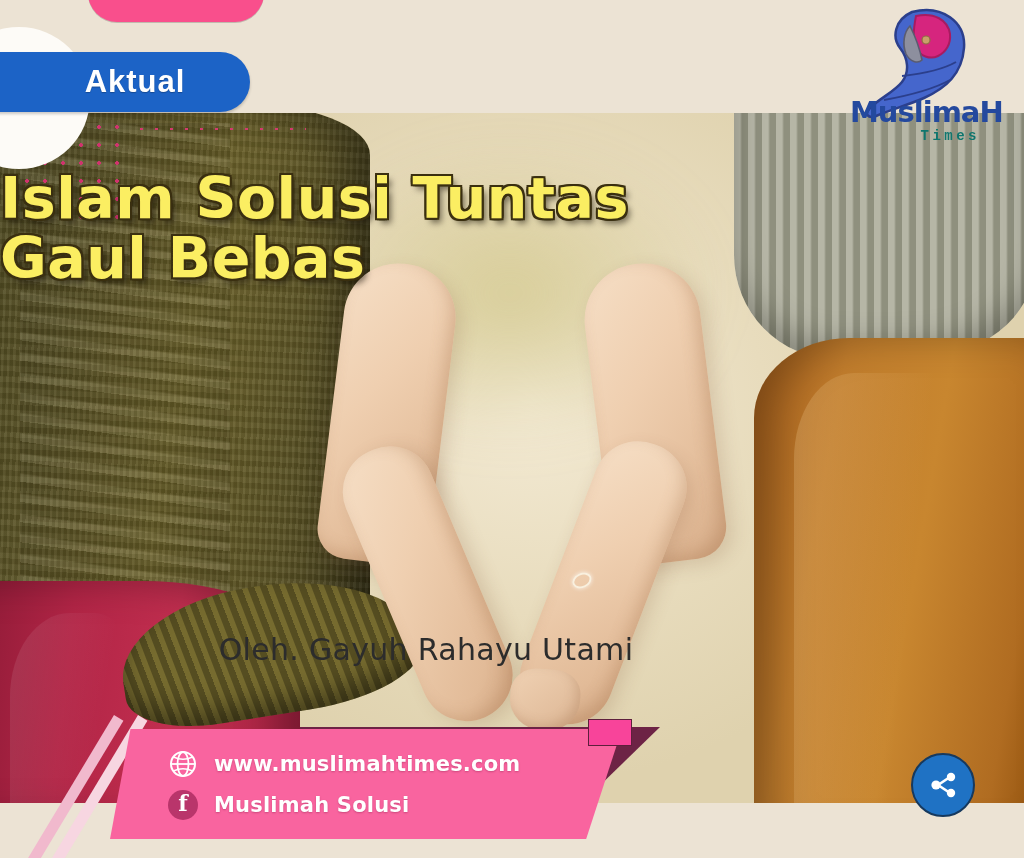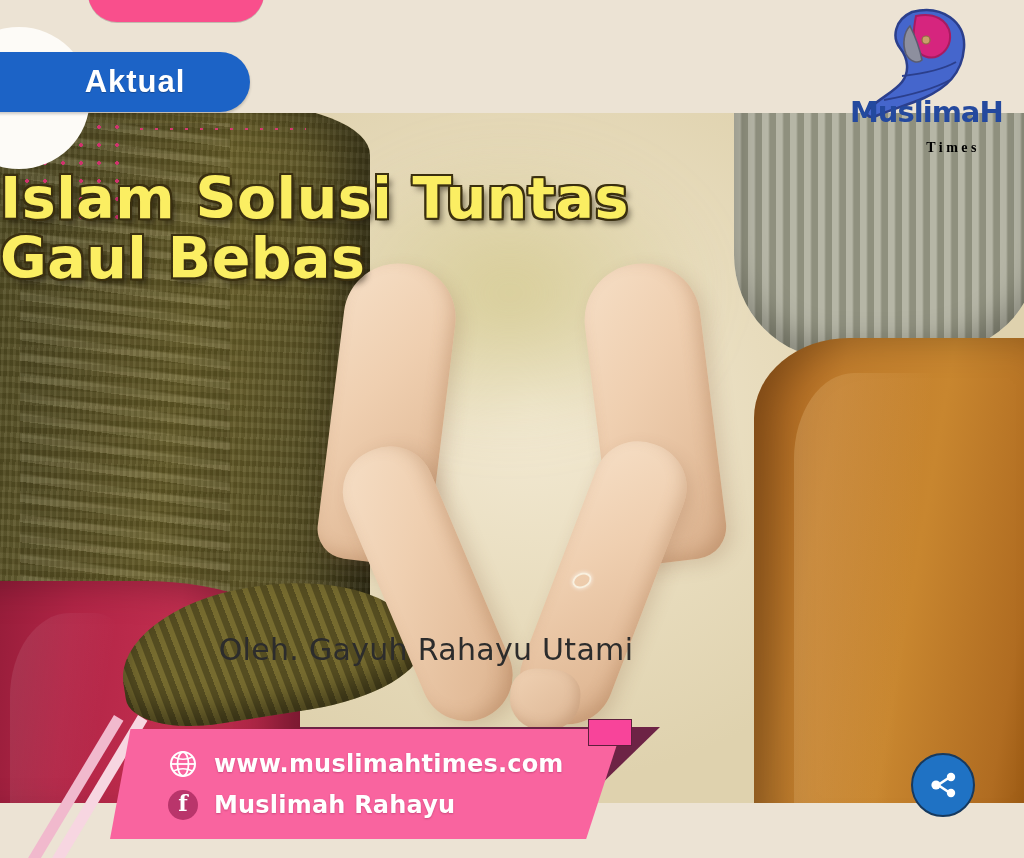--- a/index.html
+++ b/index.html
@@ -264,26 +264,26 @@
     margin-top: -26px;
     color: #24499e;
     font-family: "DejaVu Sans", sans-serif;
     font-size: 29px;
     font-weight: bold;
     letter-spacing: -1px;
     line-height: 1;
   }
   .logo-sub {
     display: block;
-    color: #000000;
-    font-family: Liberation Serif, serif;
+    color: #0f766e;
+    font-family: Liberation Mono, monospace;
     font-size: 14px;
     font-weight: bold;
     letter-spacing: 3.5px;
-    margin-top: 13px;
+    margin-top: 1px;
   }
 
   
   .title-wrap {
     position: absolute;
     left: 0; top: 168px;
     width: 1024px;
     text-align: left;
     z-index: 7;
   }
@@ -382,21 +382,21 @@
     font-family: "DejaVu Serif", serif;
     font-size: 22px;
     font-weight: bold;
     line-height: 1;
     padding-bottom: 3px;
     box-sizing: border-box;
   }
   .footer-text {
     color: #ffffff;
     font-family: "DejaVu Sans", sans-serif;
-    font-size: 24px;
+    font-size: 21px;
     font-weight: bold;
     letter-spacing: .2px;
     text-shadow: 0 1px 2px rgba(120,20,60,.35);
   }
 
   
   .share-btn {
     position: absolute;
     left: 911px; top: 753px;
     width: 60px; height: 60px;
@@ -490,21 +490,21 @@
           <line x1="2" y1="14" x2="26" y2="14" stroke="#ffffff" stroke-width="1.8"></line>
           <path d="M4.5 7 Q14 11.5 23.5 7" fill="none" stroke="#ffffff" stroke-width="1.6"></path>
           <path d="M4.5 21 Q14 16.5 23.5 21" fill="none" stroke="#ffffff" stroke-width="1.6"></path>
         </svg>
       </span>
       <span class="footer-text">www.muslimahtimes.com</span>
     </div>
 
     <div class="footer-row">
       <span class="footer-icon fb-icon">f</span>
-      <span class="footer-text">Muslimah Rahayu</span>
+      <span class="footer-text">Muslimah Solusi</span>
     </div>
 
   </div>
 
   <div class="share-btn">
     <svg width="34" height="34" viewBox="0 0 34 34">
       <line x1="12" y1="17" x2="24" y2="9" stroke="#ffffff" stroke-width="2.6"></line>
       <line x1="12" y1="17" x2="24" y2="25" stroke="#ffffff" stroke-width="2.6"></line>
       <circle cx="10" cy="17" r="4.6" fill="#ffffff"></circle>
       <circle cx="25" cy="9" r="4.2" fill="#ffffff"></circle>

